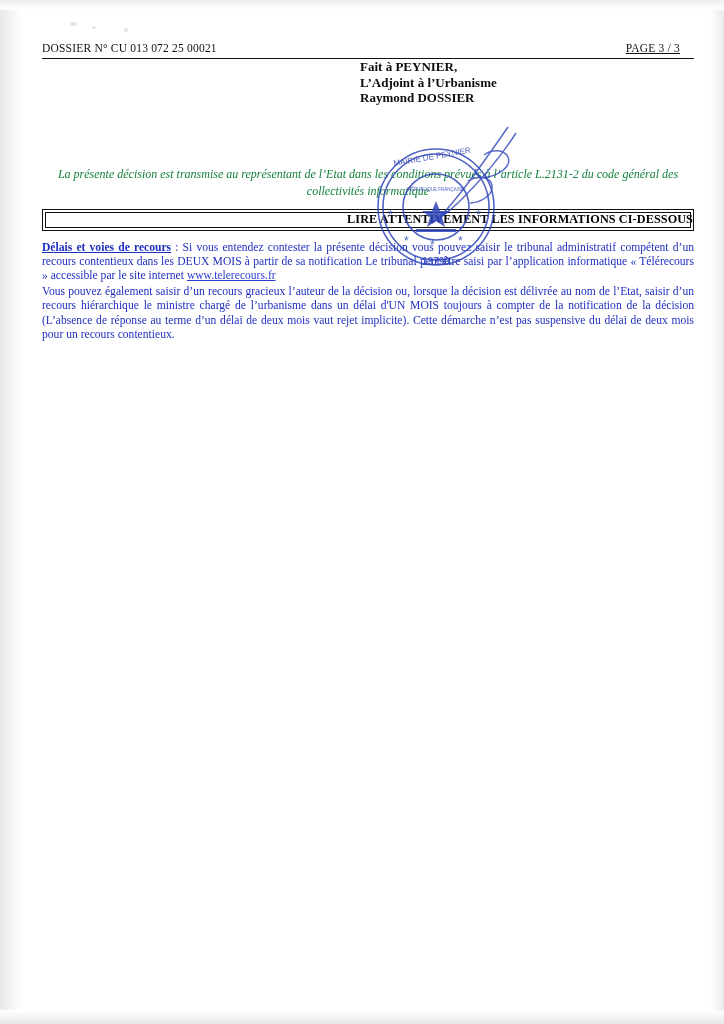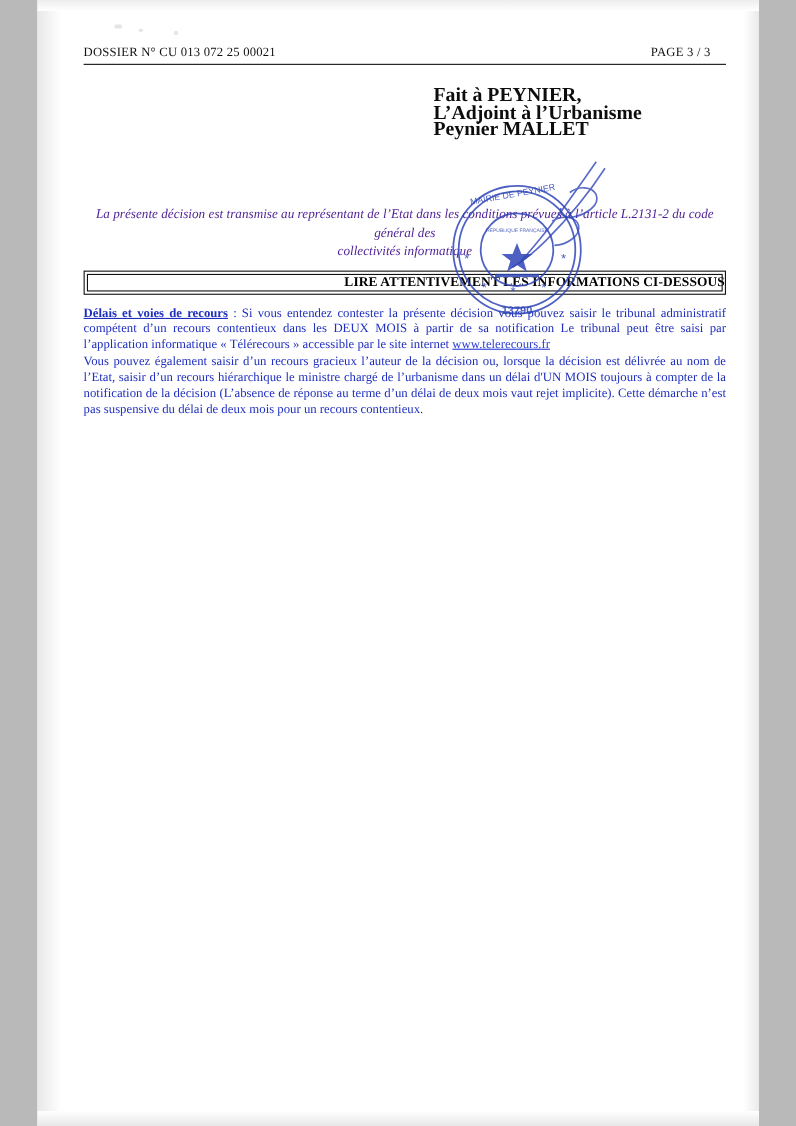--- a/index.html
+++ b/index.html
@@ -5,21 +5,21 @@
   html, body {
     margin: 0;
     padding: 0;
     background: #b9b9b9;
   }
   body {
     font-family: "Liberation Serif", serif;
   }
   .page {
     position: relative;
-    width: 656px;
+    width: 724px;
     height: 1024px;
     background: #ffffff;
     overflow: hidden;
     margin: 0 auto;
   }
   
   .scan-border-left {
     position: absolute;
     left: 0; top: 0; bottom: 0;
     width: 22px;
@@ -53,32 +53,31 @@
   .header-row {
     display: flex;
     justify-content: space-between;
     align-items: baseline;
     font-size: 11.5px;
     font-family: "Liberation Serif", serif;
     letter-spacing: .2px;
     color: #111;
   }
   .header-dossier { font-weight: 400; }
-  .header-page { font-weight: 400; padding-right: 14px;}
+  .header-page { font-weight: 400; padding-right: 14px; text-decoration: underline;}
   .hr-main {
     border: 0;
     border-top: 1.2px solid #111;
     margin: 4px 0 0 0;
   }
   
   .sig-block {
-    margin-top: 20px;
     margin-left: 318px;
     font-weight: bold;
-    font-size: 18px;
+    font-size: 13px;
     line-height: 15.5px;
     color: #0d0d0d;
     position: relative;
     z-index: 3;
   }
   
   .stamp-wrap {
     position: absolute;
     left: 316px;
     top: 60px;
@@ -88,21 +87,21 @@
     z-index: 2;
   }
   .stamp-wrap svg { display:block; }
   
   .transmis {
     margin-top: 60px;
     text-align: center;
     font-style: italic;
     font-size: 12px;
     line-height: 17px;
-    color: #4c1d95;
+    color: #15803d;
     padding: 0 10px;
   }
   
   .lire-box {
     margin-top: 9px;
     border: 1.2px solid #111;
     text-align: right;
     font-weight: bold;
     font-size: 12.2px;
     padding: 2px 0 3px 0;
@@ -188,21 +187,21 @@
             <path d="M158 14 C140 42 120 64 104 80 C94 90 84 98 74 104"></path>
             <path d="M126 36 C134 30 146 30 150 38 C154 48 140 56 130 58 C122 60 116 56 118 50"></path>
             <path d="M110 62 C120 56 132 58 134 66 C136 76 122 84 112 84"></path>
           </g>
         </svg>
       </div>
 
       <div class="sig-block">
         <div>Fait à PEYNIER,</div>
         <div>L’Adjoint à l’Urbanisme</div>
-        <div>Peynier MALLET</div>
+        <div>Raymond DOSSIER</div>
       </div>
     </div>
 
     <div class="transmis">
       <div>La présente décision est transmise au représentant de l’Etat dans les conditions prévues à l’article L.2131-2 du code général des</div>
       <div>collectivités informatique</div>
     </div>
 
     <div class="lire-box">
       <span>LIRE ATTENTIVEMENT LES INFORMATIONS CI-DESSOUS</span>

